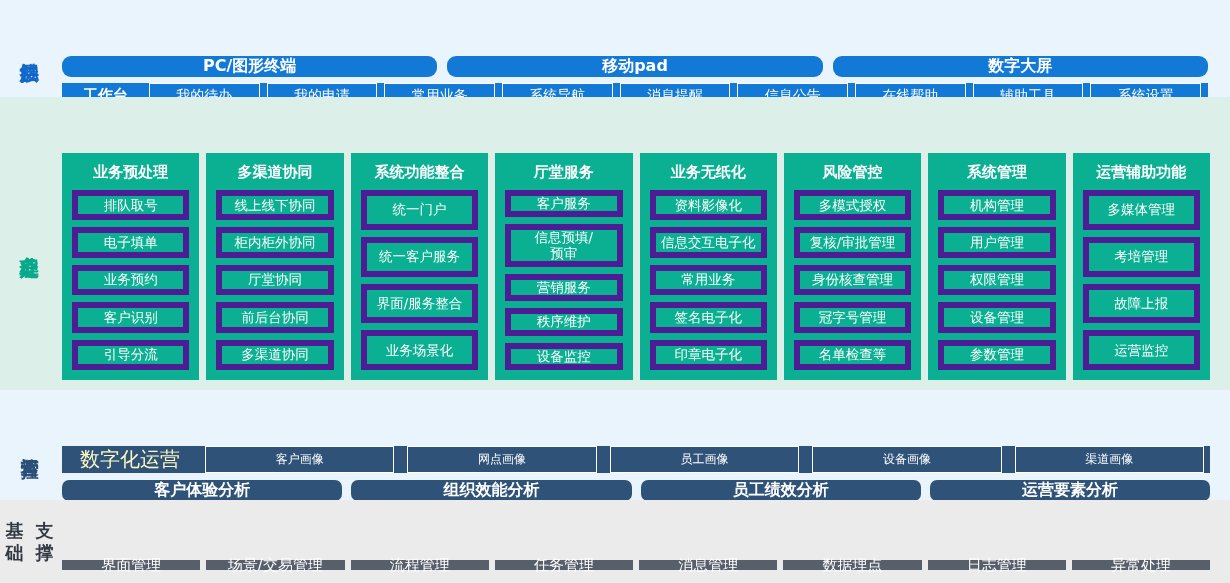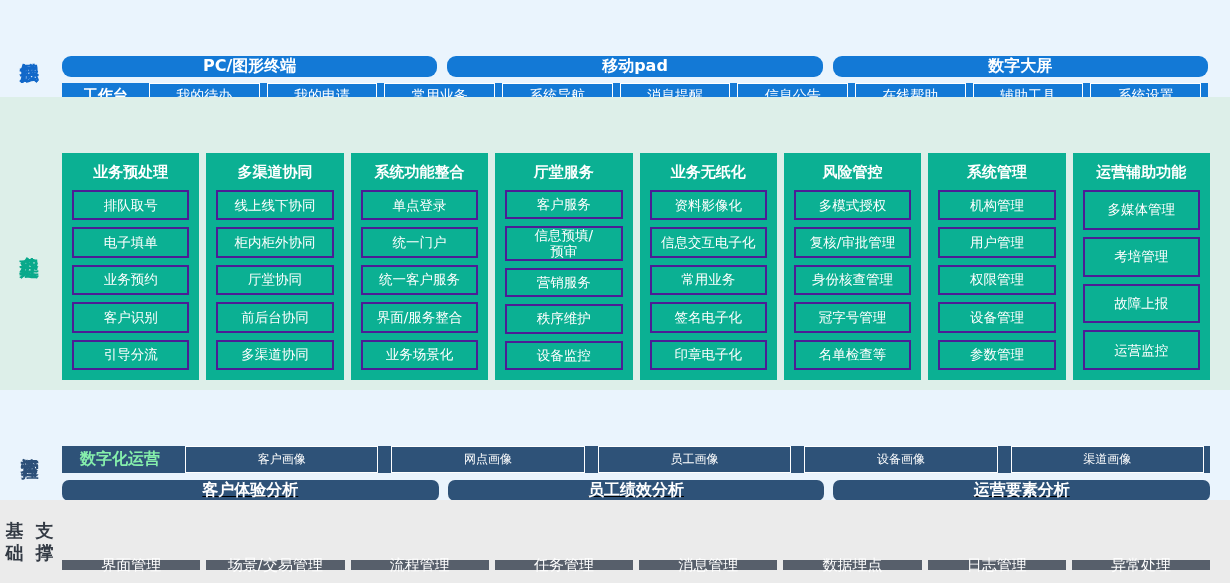--- a/index.html
+++ b/index.html
@@ -101,21 +101,21 @@
     color: #ffffff;
     font-size: 15px;
     font-weight: bold;
     height: 22px;
     display: flex; align-items: center; justify-content: center;
     white-space: nowrap;
   }
   .biz-item {
     width: 100%;
     flex: 1 1 0;
-    border: 2px solid #4c1d95;
+    border: 6px solid #4c1d95;
     color: #ffffff;
     font-size: 13.5px;
     line-height: 1.12;
     text-align: center;
     display: flex; align-items: center; justify-content: center;
     white-space: pre-line;
     padding: 0 2px;
   }
 
   
@@ -124,36 +124,36 @@
   .layer-ops .layer-body { padding: 8px 20px 10px 2px; gap: 7px; }
   .ops-row1 {
     height: 38px;
     background: #2e5278;
     display: flex;
     align-items: center;
     padding: 0 6px;
     gap: 13px;
   }
   .ops-row1-title {
-    color: #86efac;
-    font-size: 16px;
-    font-weight: bold;
+    color: #fef9c3;
+    font-size: 20px;
+    font-weight: normal;
     padding: 0 12px;
     white-space: nowrap;
   }
   .ops-chip {
     flex: 1 1 0;
     height: 27px;
     border: 1px solid #ffffff;
     color: #ffffff;
     font-size: 12px;
     display: flex; align-items: center; justify-content: center;
     white-space: nowrap;
   }
-  .ops-row2 { height: 31px; display: flex; gap: 9px; text-decoration: underline; }
+  .ops-row2 { height: 31px; display: flex; gap: 9px; }
   .ops-box {
     flex: 1 1 0;
     background: #2e5278;
     border-radius: 7px;
     color: #ffffff;
     font-size: 16px;
     font-weight: bold;
     display: flex; align-items: center; justify-content: center;
   }
 
@@ -220,21 +220,20 @@
         <div class="biz-col-title">多渠道协同</div>
         <div class="biz-item">线上线下协同</div>
         <div class="biz-item">柜内柜外协同</div>
         <div class="biz-item">厅堂协同</div>
         <div class="biz-item">前后台协同</div>
         <div class="biz-item">多渠道协同</div>
       </div>
 
       <div class="biz-col">
         <div class="biz-col-title">系统功能整合</div>
-        <div class="biz-item">单点登录</div>
         <div class="biz-item">统一门户</div>
         <div class="biz-item">统一客户服务</div>
         <div class="biz-item">界面/服务整合</div>
         <div class="biz-item">业务场景化</div>
       </div>
 
       <div class="biz-col">
         <div class="biz-col-title">厅堂服务</div>
         <div class="biz-item">客户服务</div>
         <div class="biz-item">信息预填/
@@ -288,20 +287,21 @@
       <div class="ops-row1">
         <div class="ops-row1-title">数字化运营</div>
         <div class="ops-chip">客户画像</div>
         <div class="ops-chip">网点画像</div>
         <div class="ops-chip">员工画像</div>
         <div class="ops-chip">设备画像</div>
         <div class="ops-chip">渠道画像</div>
       </div>
       <div class="ops-row2">
         <div class="ops-box">客户体验分析</div>
+        <div class="ops-box">组织效能分析</div>
         <div class="ops-box">员工绩效分析</div>
         <div class="ops-box">运营要素分析</div>
       </div>
     </div>
   </section>
 
   <section class="layer layer-base">
     <div class="layer-label">
       <span>基础</span>
       <span>支撑</span>

